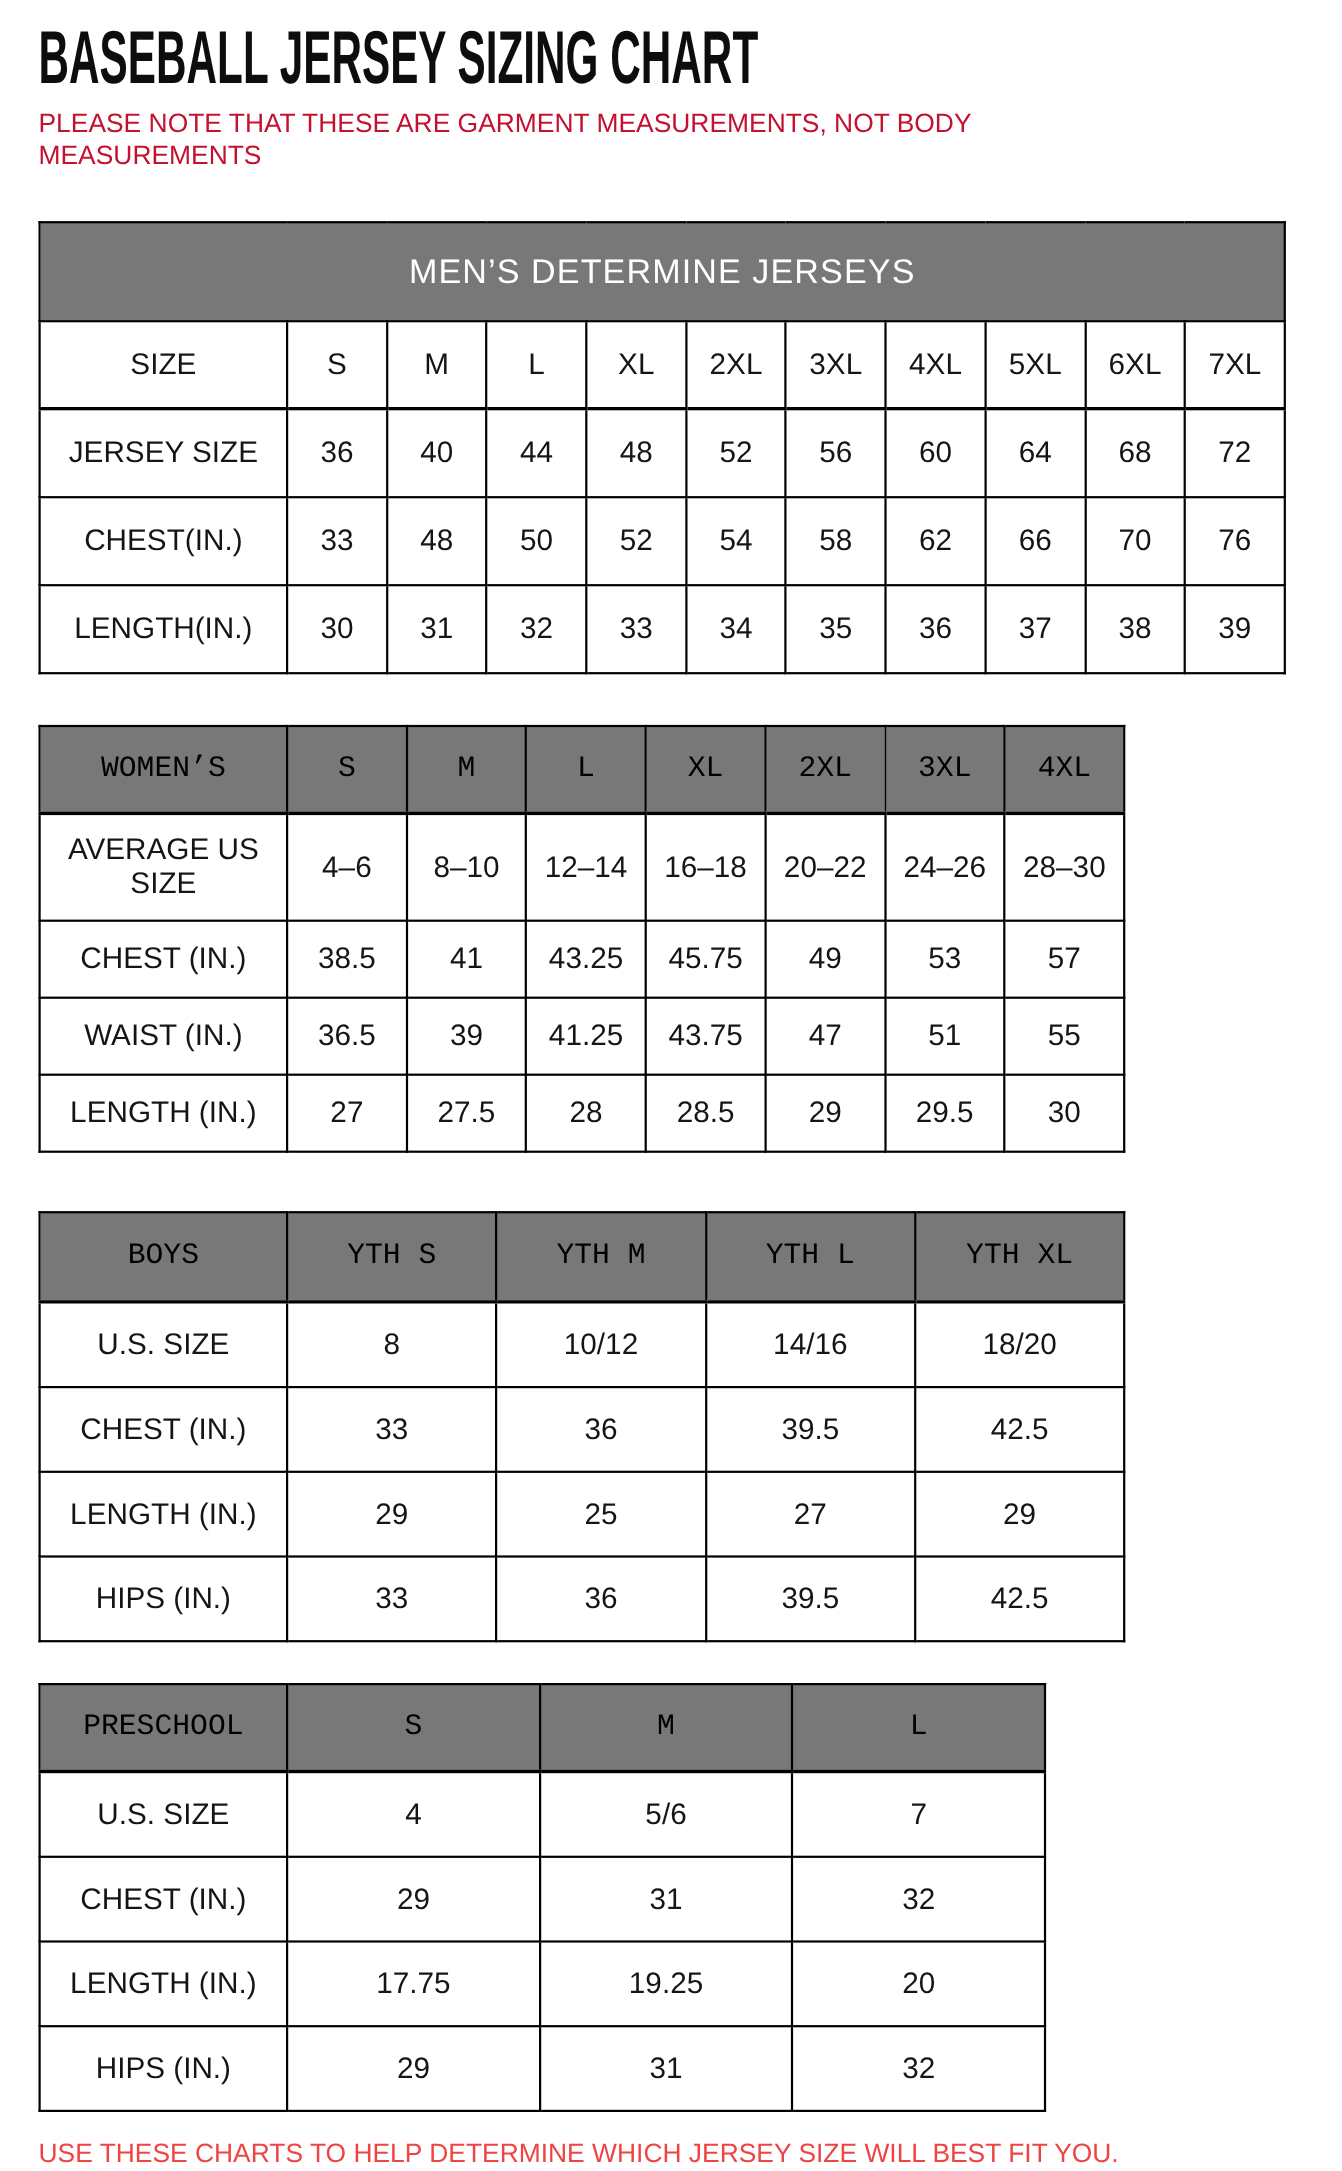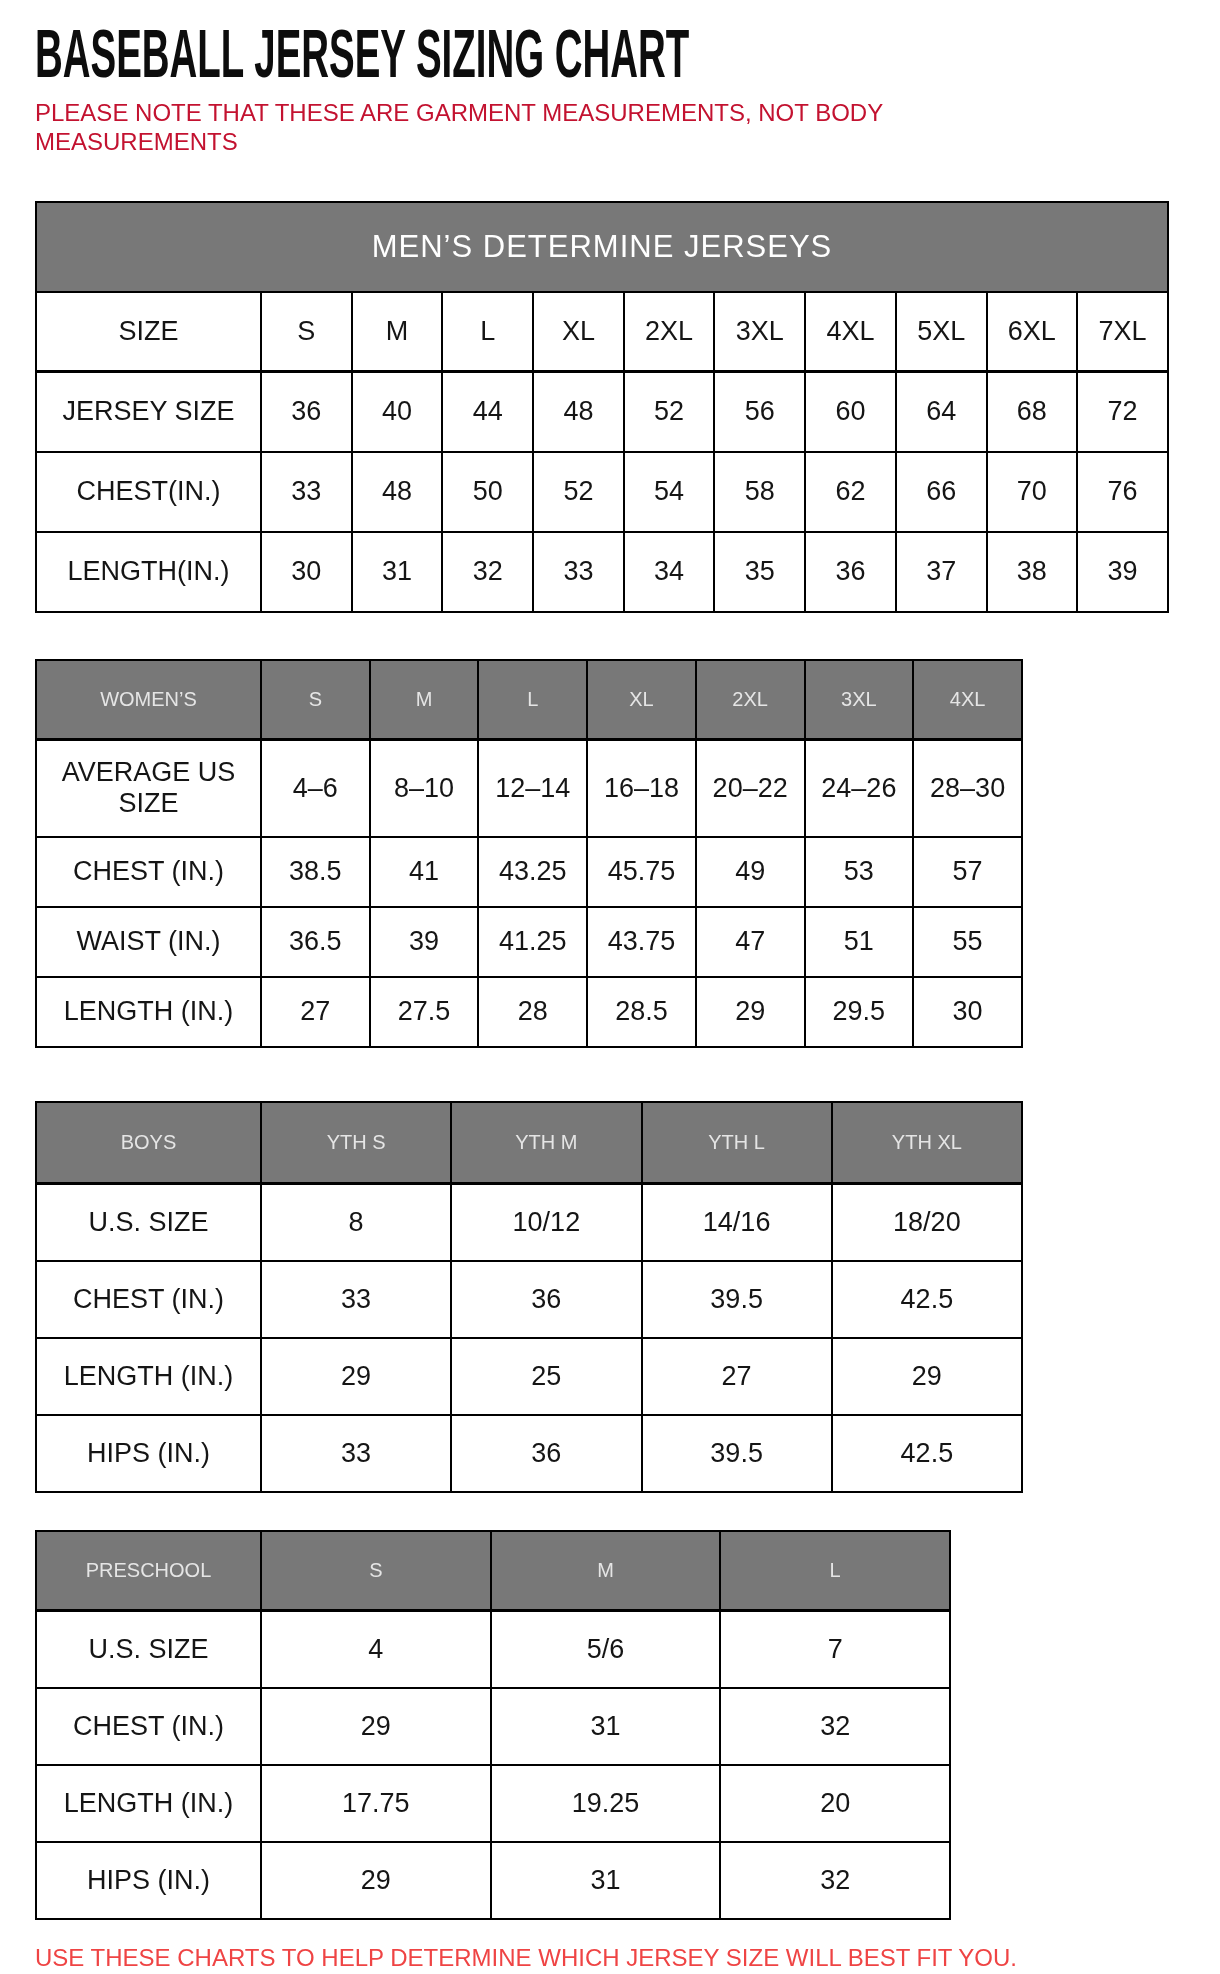--- a/index.html
+++ b/index.html
@@ -55,23 +55,24 @@
   }
   col.label-col { width: 225px; }
   .banner-row td {
     background: #787878;
     color: #ffffff;
     font-size: 31px;
     letter-spacing: 1px;
   }
   .gray-header td {
     background: #787878;
-    color: #e5e5e5;
-    font-size: 20px;
+    color: #000000;
+    font-size: 27px;
     border-bottom-width: 3px;
+    font-family: Liberation Mono, monospace;
   }
   
   [data-table="mens"] tbody tr:nth-child(2) td { border-bottom-width: 3px; }
 
   
   [data-table="mens"]      { margin-top: 44px; }
   [data-table="mens"] .size-table { width: 1134px; }
   [data-table="mens"] tbody tr { height: 80px; }
   [data-table="mens"] tbody tr.banner-row { height: 90px; }
 

